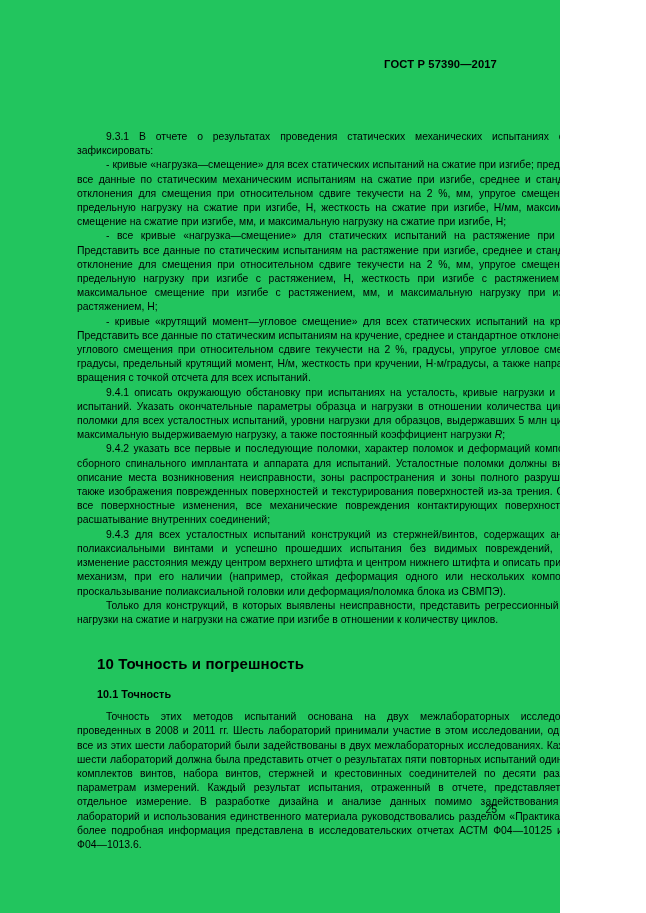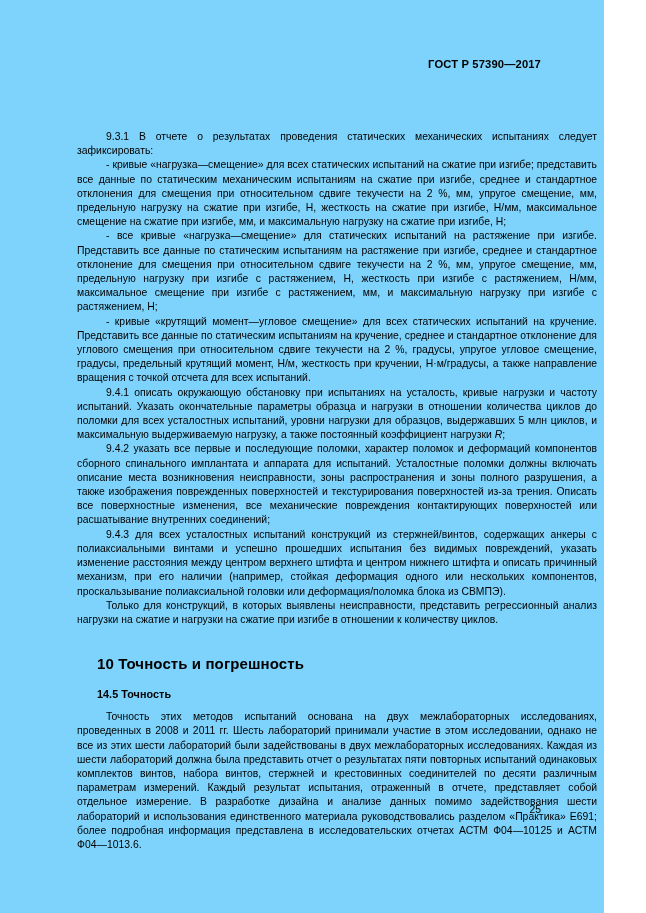--- a/index.html
+++ b/index.html
@@ -7,23 +7,23 @@
     margin: 0;
     padding: 0;
     background: #ffffff;
   }
   body {
     font-family: "Liberation Sans", sans-serif;
     color: #000000;
   }
   .page {
     position: relative;
-    width: 604px;
+    width: 560px;
     height: 913px;
-    background: #7dd3fc;
+    background: #22c55e;
     overflow: hidden;
     box-sizing: border-box;
   }
   .page-header {
     position: absolute;
     top: 58px;
     left: 63px;
     right: 63px;
     height: 16px;
     text-align: right;
@@ -111,21 +111,21 @@
 
 
     <p class="para indent">Только для конструкций, в которых выявлены неисправности, представить регрессионный анализ нагрузки на сжатие и нагрузки на сжатие при изгибе в отношении к количеству циклов.</p>
 
     <div class="gap-before-h2"></div>
 
     <h2 class="h2">10 Точность и погрешность</h2>
 
     <div class="gap-after-h2"></div>
 
-    <h3 class="h3">14.5 Точность</h3>
+    <h3 class="h3">10.1 Точность</h3>
 
     <div class="gap-after-h3"></div>
 
     <p class="para indent">Точность этих методов испытаний основана на двух межлабораторных исследованиях, проведенных в 2008 и 2011 гг. Шесть лабораторий принимали участие в этом исследовании, однако не все из этих шести лабораторий были задействованы в двух межлабораторных исследованиях. Каждая из шести лабораторий должна была представить отчет о результатах пяти повторных испытаний одинаковых комплектов винтов, набора винтов, стержней и крестовинных соединителей по десяти различным параметрам измерений. Каждый результат испытания, отраженный в отчете, представляет собой отдельное измерение. В разработке дизайна и анализе данных помимо задействования шести лабораторий и использования единственного материала руководствовались разделом «Практика» Е691; более подробная информация представлена в исследовательских отчетах АСТМ Ф04—10125 и АСТМ Ф04—1013.6.</p>
 
   </div>
 
   <div class="page-number">25</div>
 
 </div>

